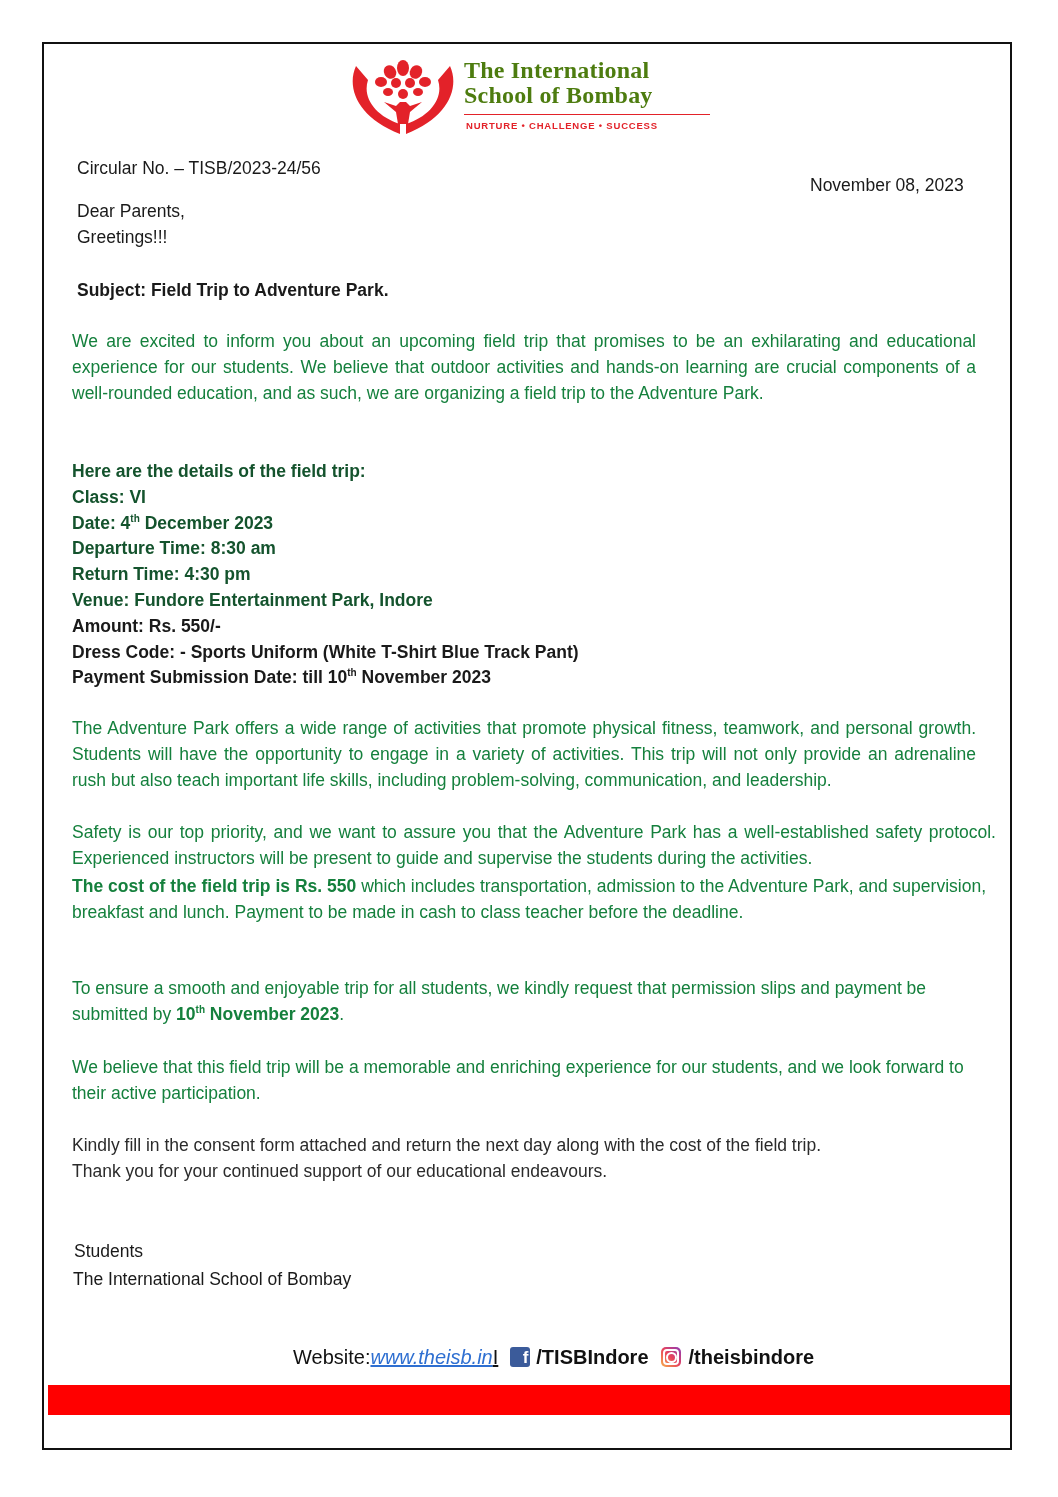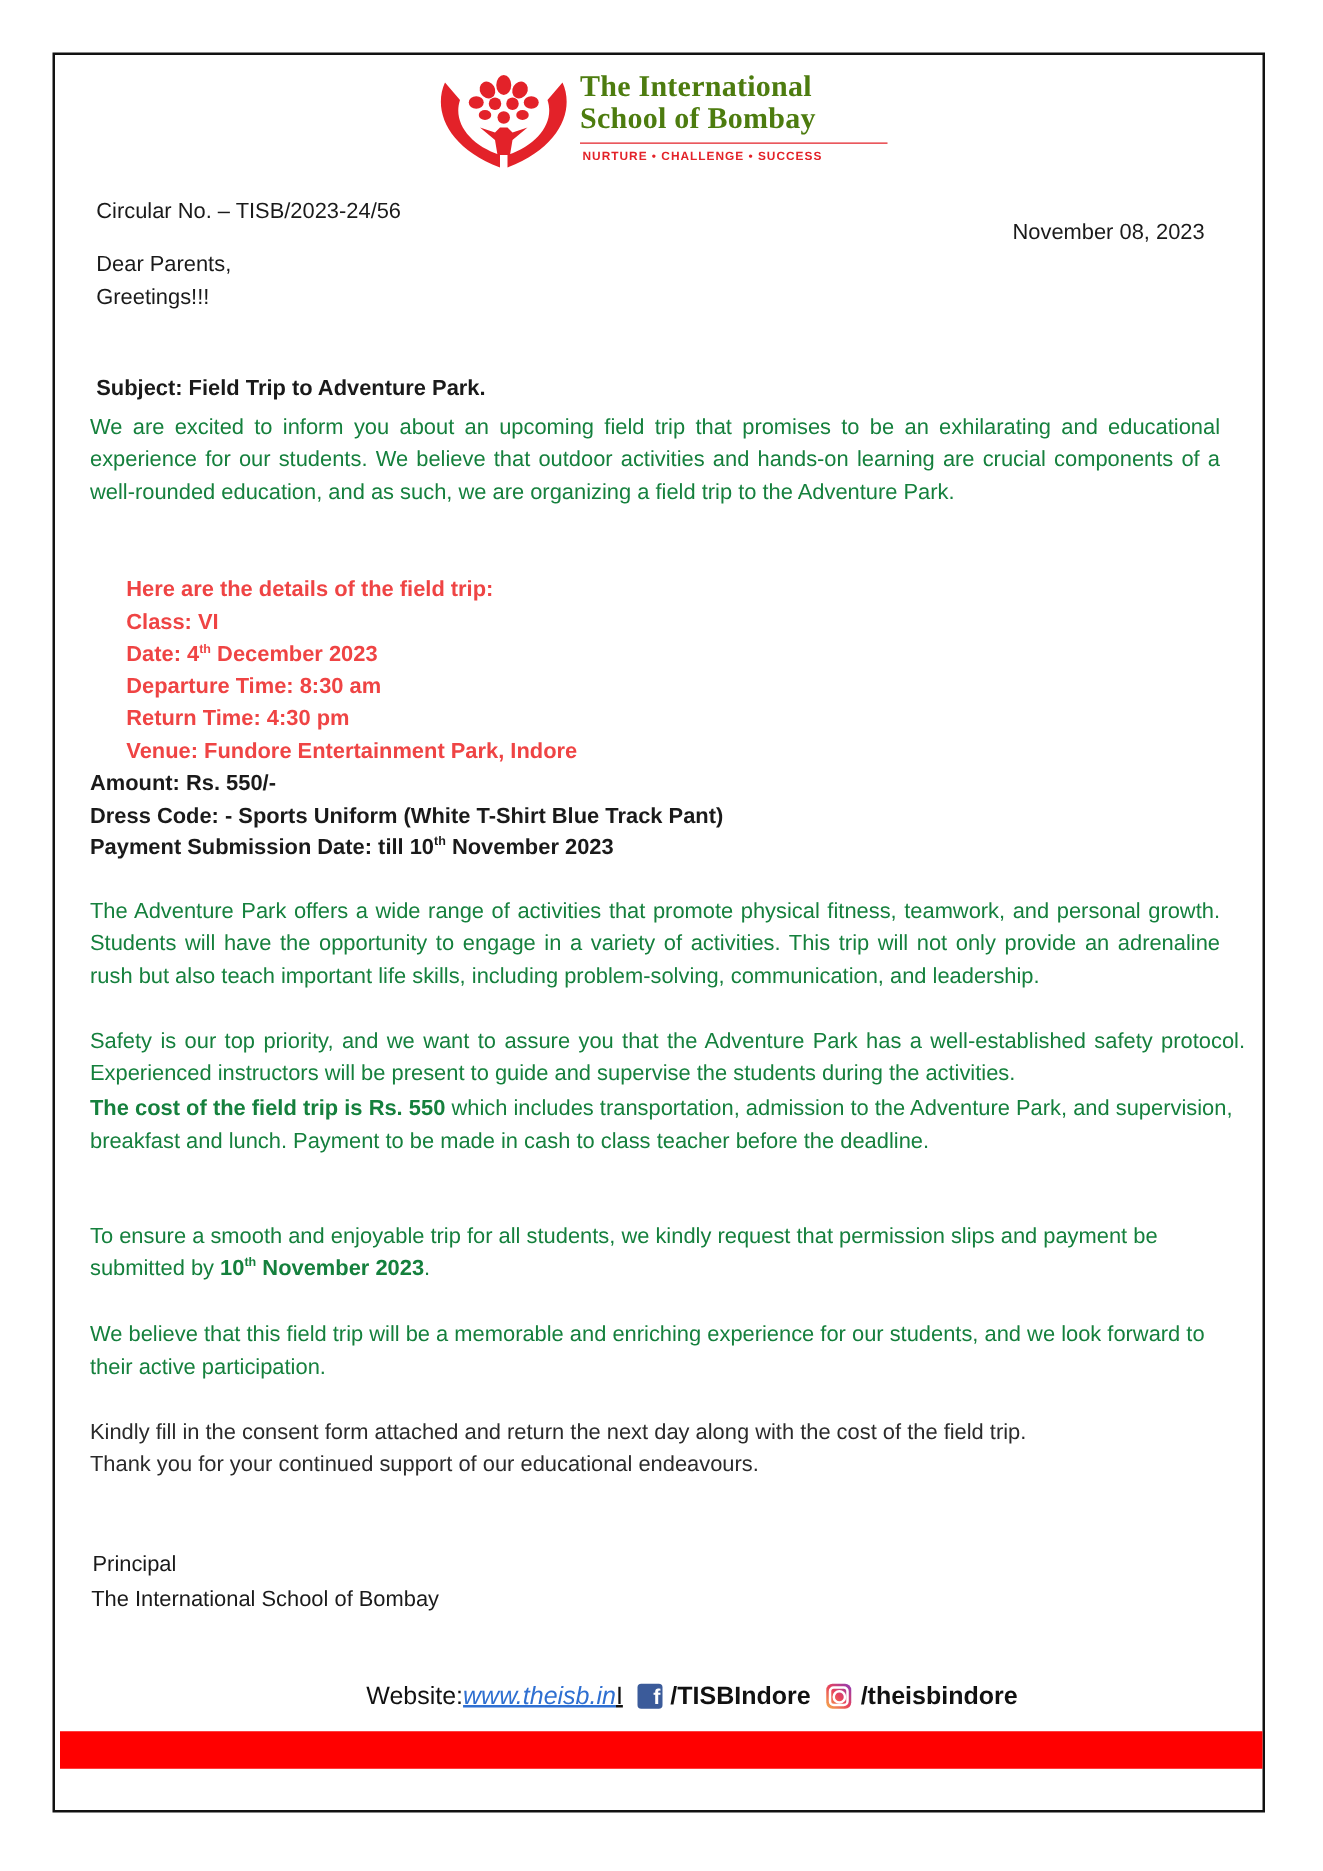--- a/index.html
+++ b/index.html
@@ -16,21 +16,21 @@
               font-weight:bold; letter-spacing:0.8px; white-space:nowrap; }
   .logo-emblem { position:absolute; left:0; top:0; width:110px; height:78px; }
   .t { position:absolute; font-size:17.5px; line-height:26px; white-space:nowrap; }
   .para { position:absolute; left:72px; width:904px; font-size:17.5px; line-height:26px;
           text-align:justify; color:#15803d; }
   .para.noj { text-align:left; }
   .b { font-weight:bold; }
   .details { position:absolute; left:72px; top:459px; font-size:17.5px; line-height:25.8px;
              font-weight:bold; }
   .details div { white-space:nowrap; }
-  .gray { color:#ef4444;margin-left:29px; }
+  .gray { color:#14532d; }
   sup { font-size:10px; line-height:0; vertical-align:7px; }
   .footer { position:absolute; left:293px; top:1343px; font-size:20px; line-height:28px;
             white-space:nowrap; color:#111; display:flex; align-items:center; }
   .footer a { color:#2e6fd1; text-decoration:underline;font-style:italic; }
   .fb-icon { display:inline-block; width:20px; height:20px; background:#3b5b9a; color:#fff;
              border-radius:3px; font-weight:bold; font-size:17px; line-height:22px;
              text-align:right; padding-right:2px; box-sizing:border-box; overflow:hidden; margin:0 6px 0 12px;}
   .ig-icon { display:inline-block; width:20px; height:20px; border-radius:5px; margin:0 8px 0 12px;
              background:linear-gradient(45deg,#f6b04b 0%,#e8435c 50%,#8a3ab9 100%); position:relative; }
   .ig-icon::before { content:""; position:absolute; left:5px; top:5px; width:7px; height:7px;
@@ -67,21 +67,21 @@
     <div>School of Bombay</div>
   </div>
   <div class="logo-rule"></div>
   <div class="logo-tag">NURTURE  •  CHALLENGE  •  SUCCESS</div>
 </div>
 
 <div class="t" style="left:77px;top:155px;">Circular No. – TISB/2023-24/56</div>
 <div class="t" style="left:810px;top:172px;">November 08, 2023</div>
 <div class="t" style="left:77px;top:198px;">Dear Parents,</div>
 <div class="t" style="left:77px;top:224px;">Greetings!!!</div>
-<div class="t b" style="left:77px;top:277px;margin-top:20px;">Subject: Field Trip to Adventure Park.</div>
+<div class="t b" style="left:77px;top:277px;">Subject: Field Trip to Adventure Park.</div>
 
 <div class="para" style="top:328px;">We are excited to inform you about an upcoming field trip that promises to be an exhilarating and educational experience for our students. We believe that outdoor activities and hands-on learning are crucial components of a well-rounded education, and as such, we are organizing a field trip to the Adventure Park.</div>
 
 <div class="details">
   <div class="gray">Here are the details of the field trip:</div>
   <div class="gray">Class: VI</div>
   <div class="gray"><span>Date: 4</span><sup>th</sup><span> December 2023</span></div>
   <div class="gray">Departure Time: 8:30 am</div>
   <div class="gray">Return Time: 4:30 pm</div>
   <div class="gray">Venue: Fundore Entertainment Park, Indore</div>
@@ -95,21 +95,21 @@
 
 <div class="para" style="top:873px;width:914px;"><span class="b">The cost of the field trip is Rs. 550</span><span> which includes transportation, admission to the Adventure Park, and supervision, breakfast and lunch. Payment to be made in cash to class teacher before the deadline.</span></div>
 
 <div class="para noj" style="top:975px;width:890px;"><span>To ensure a smooth and enjoyable trip for all students, we kindly request that permission slips and payment be submitted by </span><span class="b"><span>10</span><sup>th</sup><span> November 2023</span></span><span>.</span></div>
 
 <div class="para noj" style="top:1054px;width:930px;">We believe that this field trip will be a memorable and enriching experience for our students, and we look forward to their active participation.</div>
 
 <div class="t" style="left:72px;top:1132px;color:#2b2b2b;">Kindly fill in the consent form attached and return the next day along with the cost of the field trip.</div>
 <div class="t" style="left:72px;top:1158px;color:#2b2b2b;">Thank you for your continued support of our educational endeavours.</div>
 
-<div class="t" style="left:74px;top:1238px;">Principal</div>
+<div class="t" style="left:74px;top:1238px;">Students</div>
 <div class="t" style="left:73px;top:1266px;">The International School of Bombay</div>
 
 <div class="footer">
   <span>Website: </span>
   <a>www.theisb.in </a>
   <span style="text-decoration:underline;">I</span>
   <span class="fb-icon">f</span>
   <span class="b">/TISBIndore</span>
   <span class="ig-icon"></span>
   <span class="b">/theisbindore</span>

